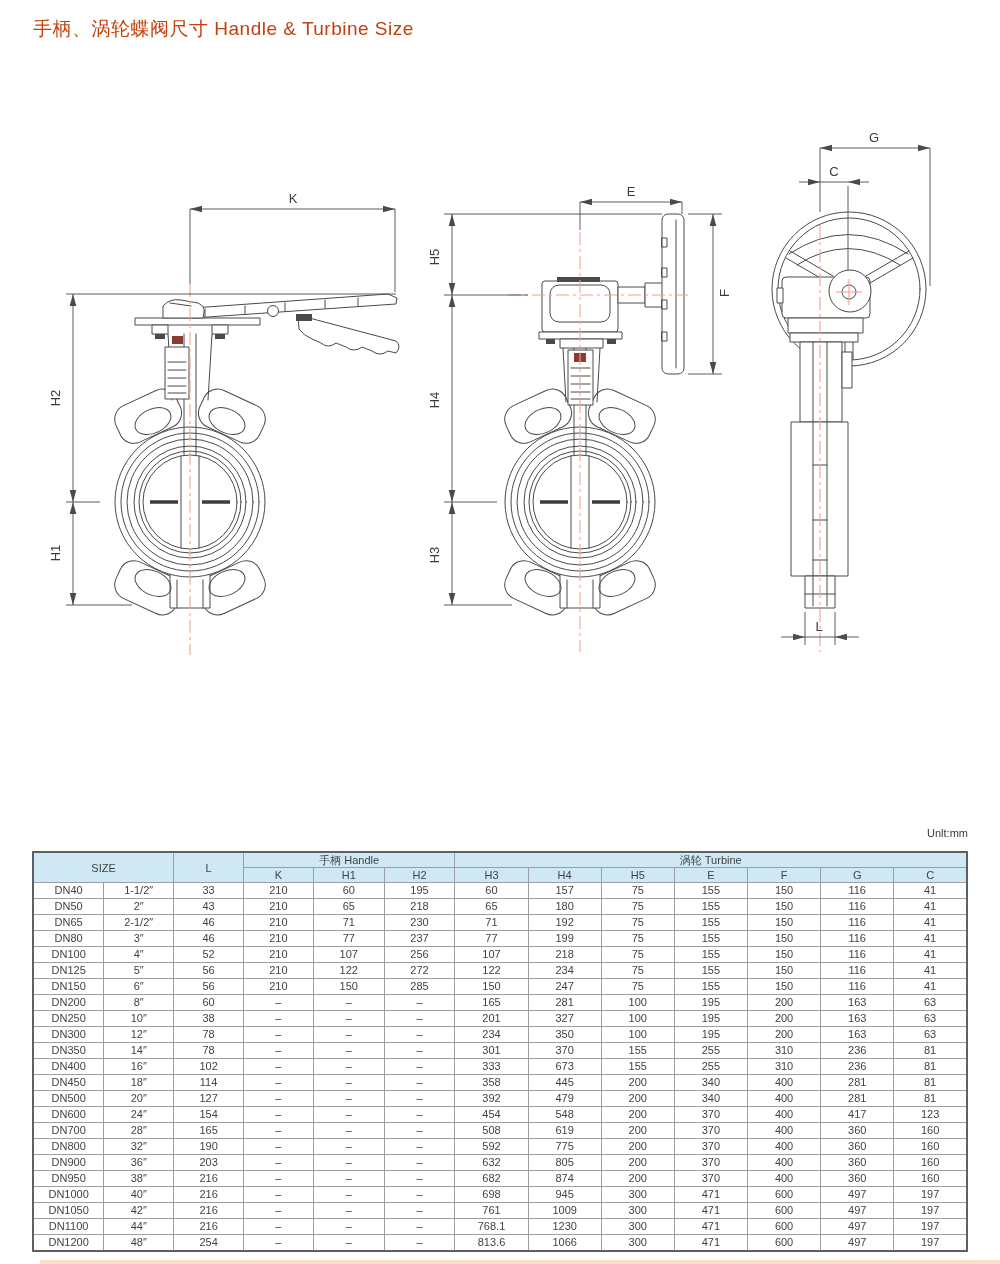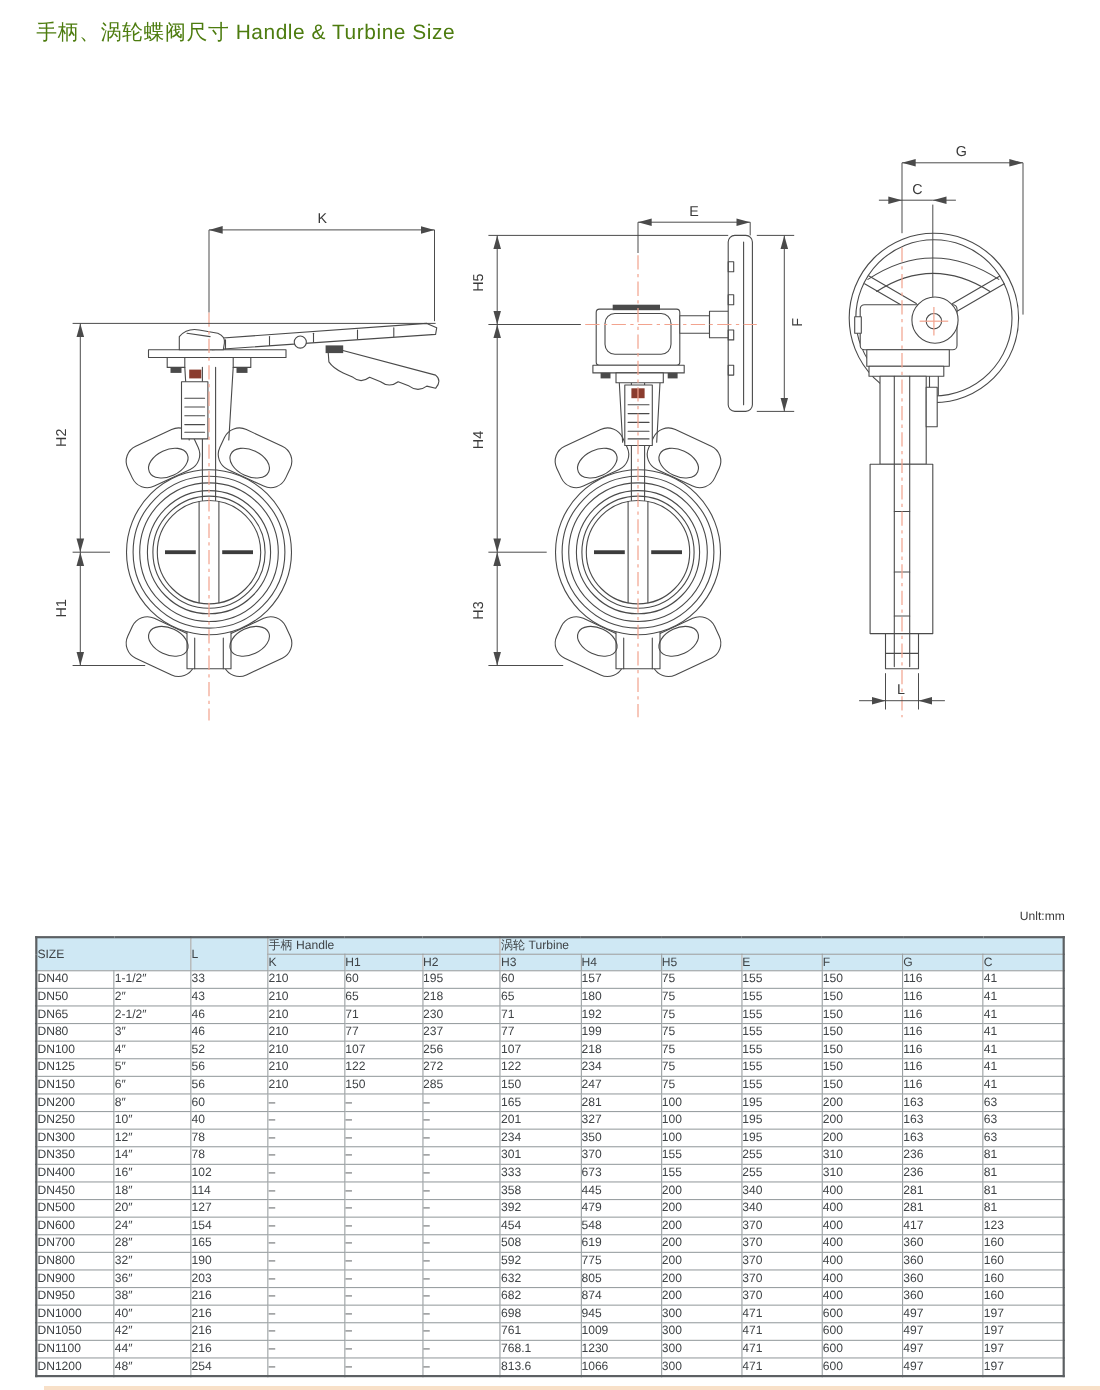--- a/index.html
+++ b/index.html
@@ -1,22 +1,22 @@
 <!DOCTYPE html>
 <html><head>
 <meta charset="utf-8">
 <style>
   html,body{margin:0;padding:0;background:#fff;}
   .page{position:relative;width:1000px;height:1264px;background:#ffffff;overflow:hidden;
         font-family:"Liberation Sans","DejaVu Sans",sans-serif;color:#3b3e40;}
-  .page-title{position:absolute;left:33px;top:16px;font-size:19px;color:#4d7c0f;letter-spacing:.5px;}
+  .page-title{position:absolute;left:33px;top:16px;font-size:19px;color:#c2410c;letter-spacing:.5px;}
   .drawings-svg{position:absolute;left:0;top:0;width:1000px;height:700px;}
   .unit-label{position:absolute;right:32px;top:827px;font-size:11px;color:#3a3a3a;padding-left:26px;}
   .dim-table{position:absolute;left:32px;top:851px;width:936px;border-collapse:collapse;
-             table-layout:fixed;font-size:11px;color:#3f4346;text-align:left;
+             table-layout:fixed;font-size:11px;color:#3f4346;text-align:center;
              border:2px solid #5c6063;}
   .dim-table th,.dim-table td{border:1px solid #9aa0a2;padding:0;font-weight:normal;
              white-space:nowrap;overflow:hidden;}
   .dim-table thead th{background:#cfe8f4;height:14px;line-height:14px;}
   .dim-table tbody td{height:15px;line-height:15px;}
   .accent-bar{position:absolute;left:40px;top:1260px;width:960px;height:4px;background:#f8e0c8;}
   
   .ln{stroke:#4a4a4a;fill:none;stroke-width:1;stroke-linejoin:round;stroke-linecap:round;}
   .lnf{stroke:#4a4a4a;fill:#ffffff;stroke-width:1;stroke-linejoin:round;}
   .dim{stroke:#4a4a4a;fill:none;stroke-width:.9;}
@@ -378,21 +378,21 @@
           <td>281</td>
           <td>100</td>
           <td>195</td>
           <td>200</td>
           <td>163</td>
           <td>63</td>
         </tr>
         <tr>
           <td>DN250</td>
           <td>10″</td>
-          <td>40</td>
+          <td>38</td>
           <td>–</td>
           <td>–</td>
           <td>–</td>
           <td>201</td>
           <td>327</td>
           <td>100</td>
           <td>195</td>
           <td>200</td>
           <td>163</td>
           <td>63</td>

